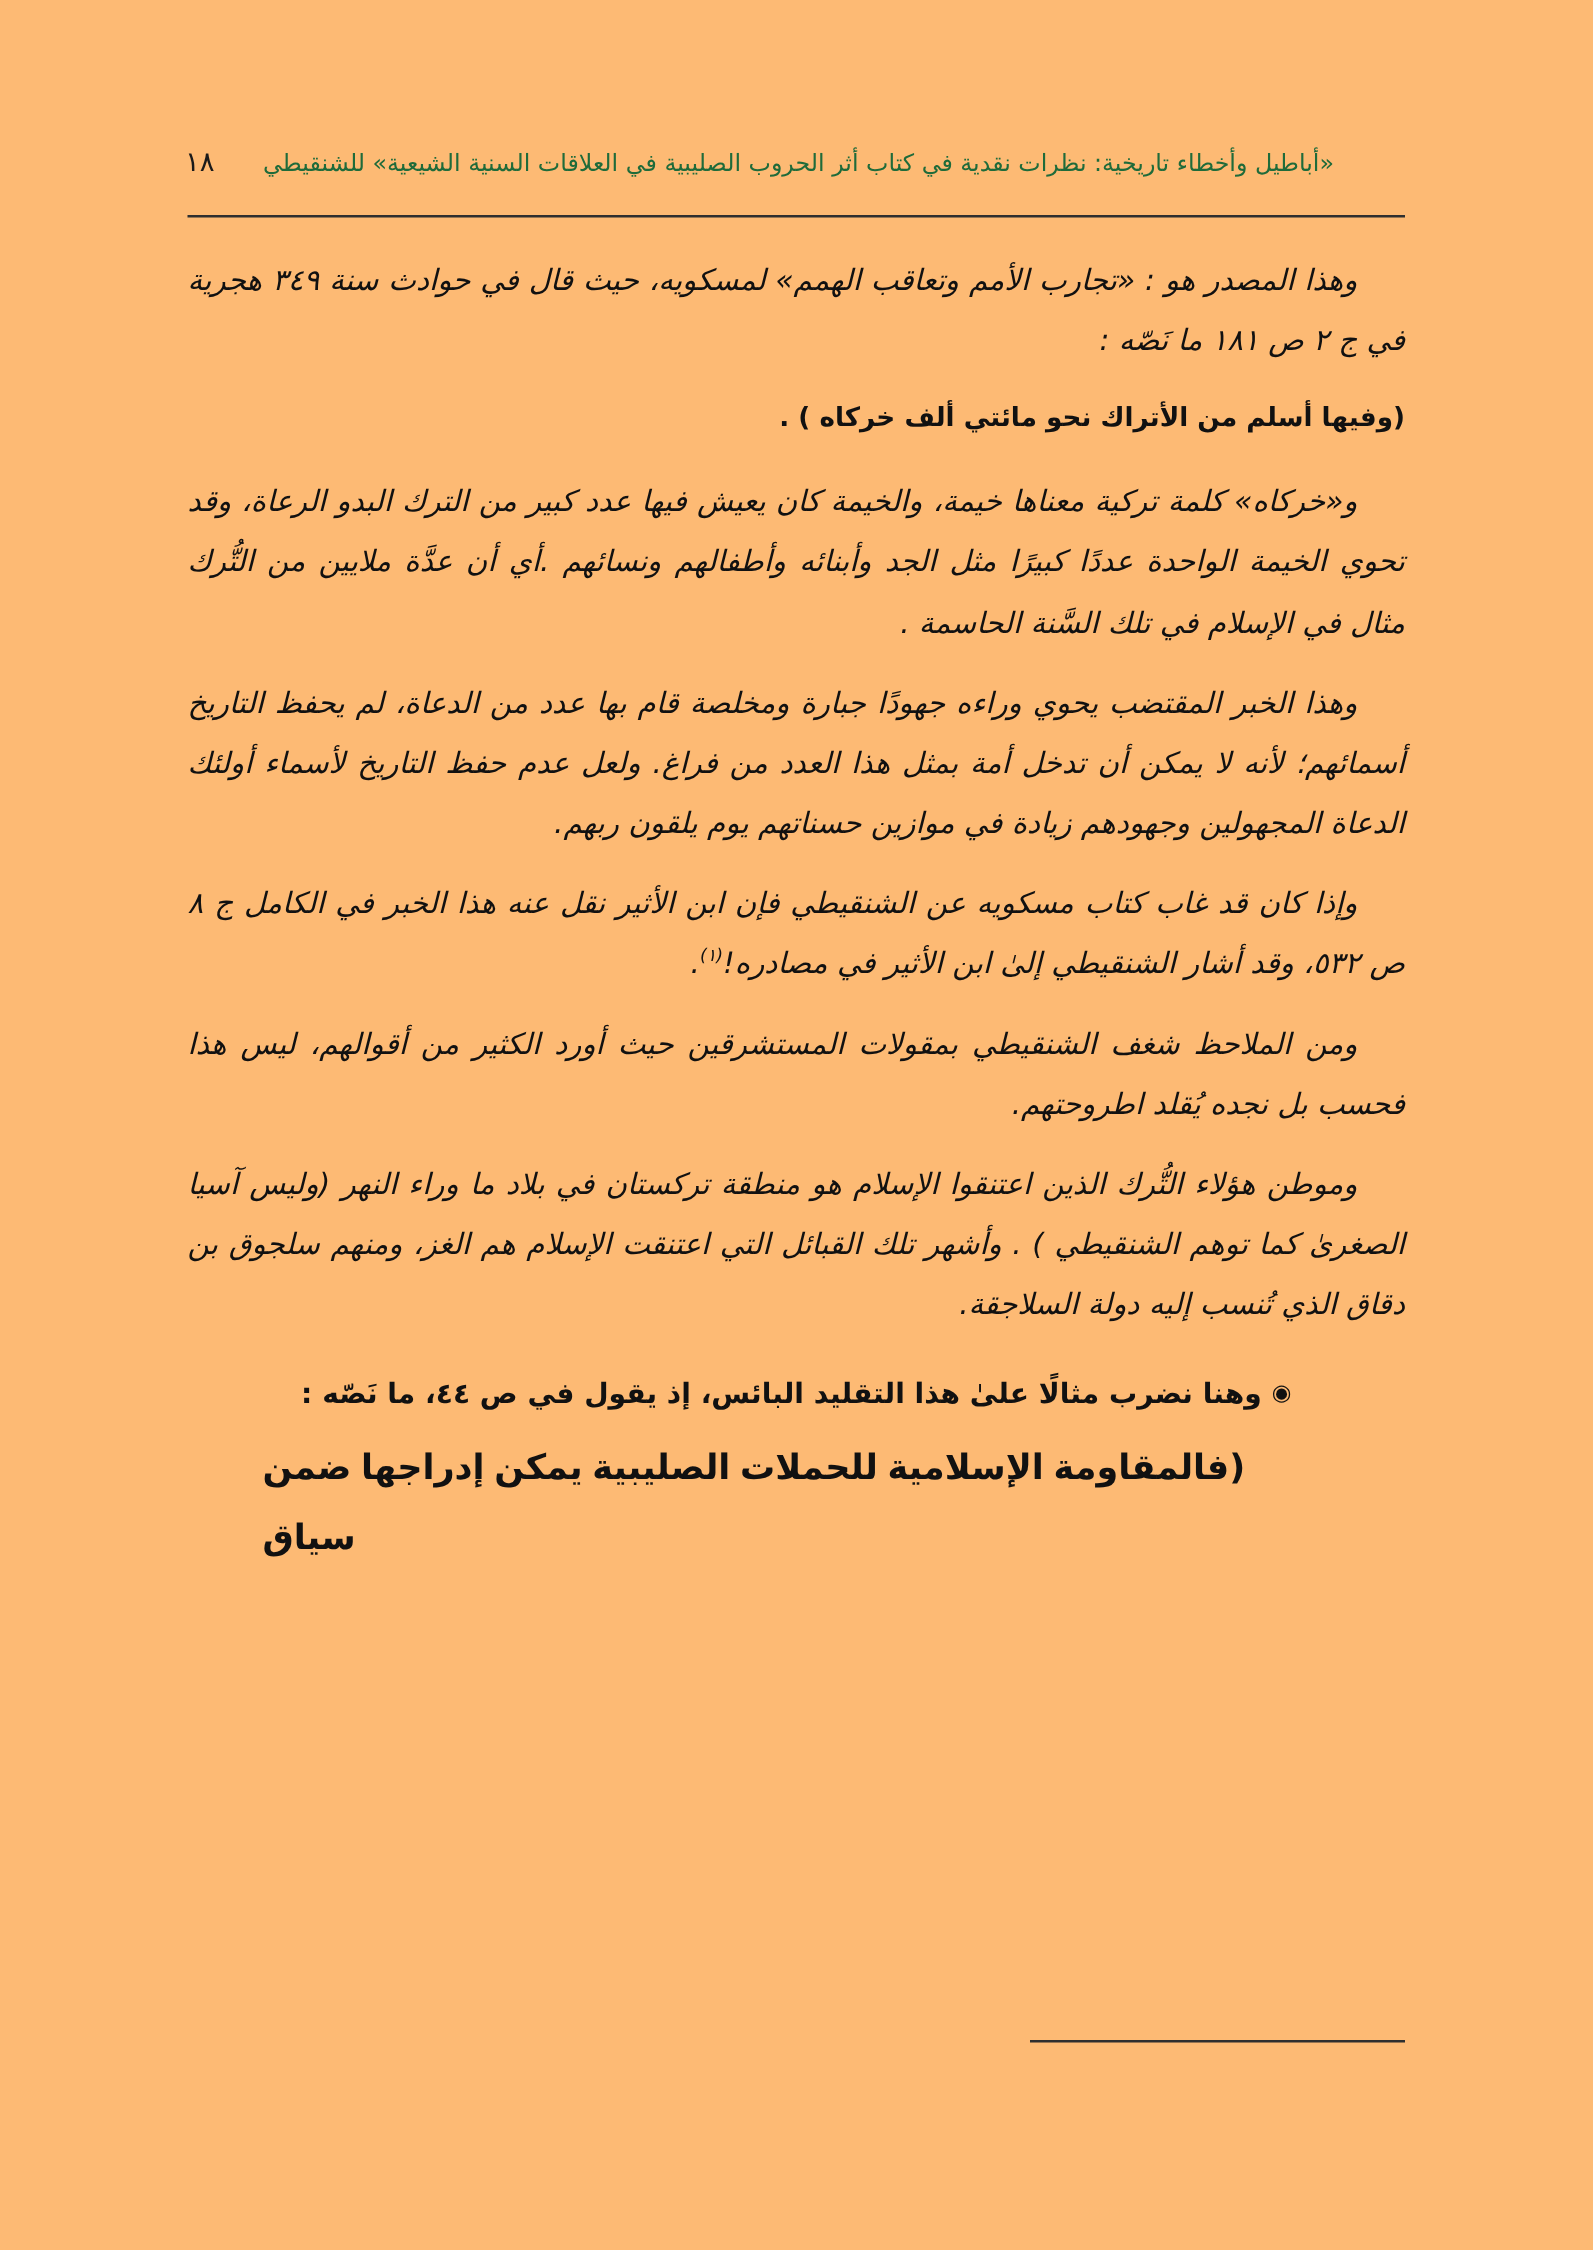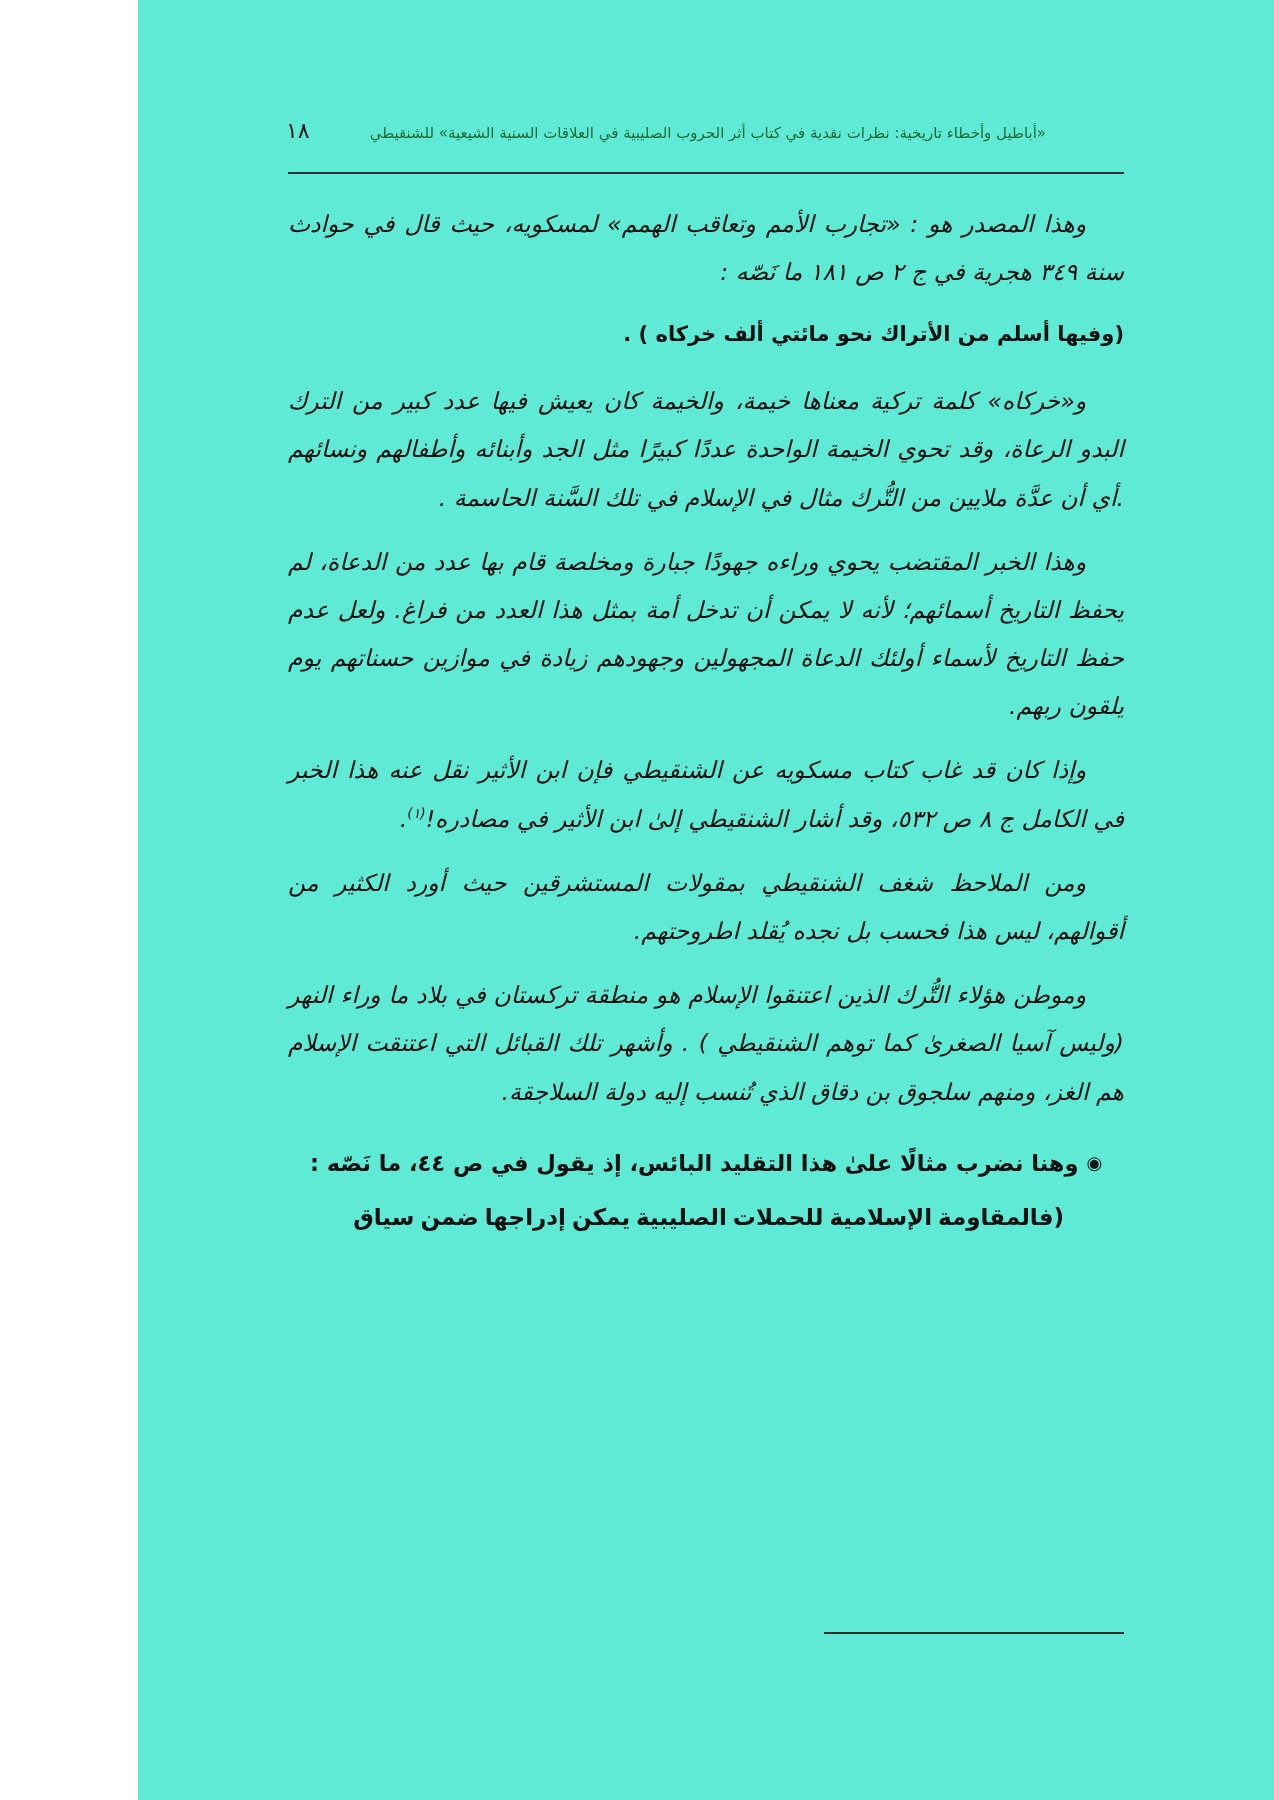--- a/index.html
+++ b/index.html
@@ -2,23 +2,23 @@
 <html lang="ar" dir="rtl"><head>
 <meta charset="utf-8">
 <style>
   html, body {
     margin: 0;
     padding: 0;
     background: #ffffff;
   }
   .page {
     position: relative;
-    width: 1136px;
+    width: 1274px;
     height: 1800px;
-    background: #5eead4;
+    background: #fdba74;
     font-family: "DejaVu Sans", sans-serif;
     color: #1a1a1a;
     box-sizing: border-box;
     overflow: hidden;
   }
   .header {
     position: absolute;
     top: 118px;
     left: 148px;
     right: 148px;
@@ -27,21 +27,21 @@
     align-items: baseline;
     justify-content: space-between;
   }
   .page-number {
     font-size: 22px;
     color: #1a1a1a;
     letter-spacing: 1px;
     white-space: nowrap;
   }
   .running-title {
-    font-size: 15px;
+    font-size: 19px;
     color: #1f6b3a;
     direction: rtl;
     text-align: center;
     flex: 1;
     padding-right: 20px;
     white-space: nowrap;
   }
   .header-rule {
     position: absolute;
     top: 172px;
@@ -82,24 +82,24 @@
     font-weight: bold;
     color: #111111;
   }
   .bullet-glyph {
     display: inline-block;
     margin-left: 8px;
     font-size: 18px;
     vertical-align: 2px;
   }
   p.blockquote {
-    font-size: 23px;
+    font-size: 28px;
     line-height: 2.0;
     margin: 10px 60px 4px 60px;
-    text-align: right;
+    text-align: left;
     font-weight: bold;
     color: #111111;
     word-spacing: -2px;
   }
   .footnote-wrap {
     position: absolute;
     bottom: 150px;
     left: 150px;
     right: 150px;
     direction: rtl;

